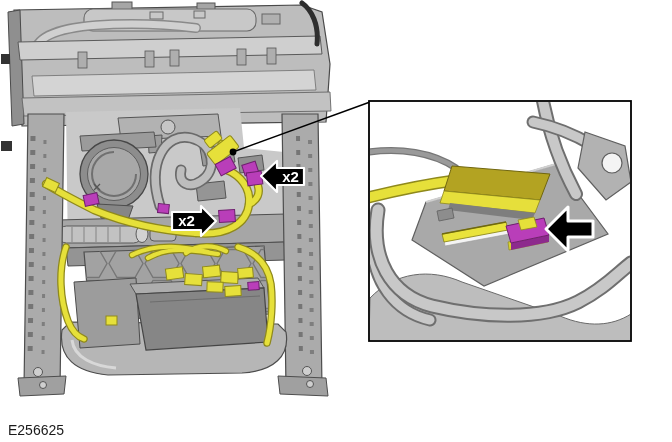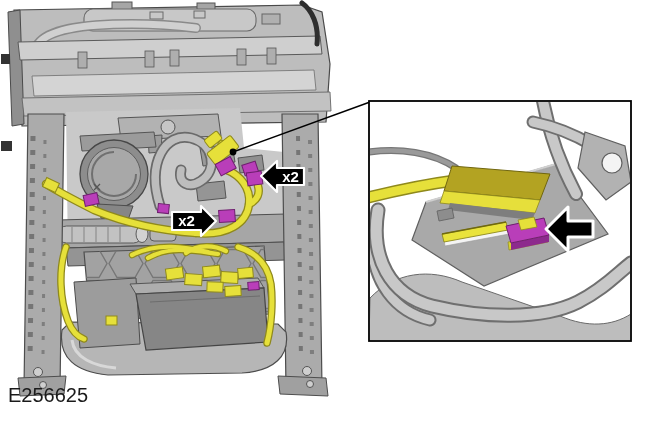--- a/index.html
+++ b/index.html
@@ -12,22 +12,22 @@
   }
   .fig-svg{position:absolute;left:0;top:0;}
   .yel-out{stroke:var(--harness_yellow_dark,#8f891c);fill:none;stroke-linecap:round;}
   .yel-in{stroke:var(--harness_yellow,#e6e03a);fill:none;stroke-linecap:round;}
   .yfill{fill:var(--harness_yellow,#e6e03a);stroke:var(--harness_yellow_dark,#8f891c);stroke-width:1;}
   .mag{fill:var(--connector_magenta,#b93eb9);stroke:var(--connector_magenta_dark,#6e1f6e);stroke-width:1;}
   .callout-shape{fill:var(--callout_black,#000);stroke:#fff;stroke-width:2.2;stroke-linejoin:round;}
   .callout-txt{fill:var(--callout_text,#fff);font-family:"Liberation Sans",sans-serif;font-size:15px;font-weight:bold;text-anchor:middle;}
   .inset-arrow{fill:var(--callout_black,#000);stroke:#fff;stroke-width:3;stroke-linejoin:round;}
   .figure-id{
-    position:absolute;left:8px;top:384px;
-    font-size:20px;color:var(--label_text,#1a1a1a);
+    position:absolute;left:8px;top:422px;
+    font-size:14px;color:var(--label_text,#1a1a1a);
   }
 </style>
 </head>
 <body>
 
 <div class="canvas">
 <svg class="fig-svg" width="672" height="442" viewBox="0 0 672 442">
   <defs>
     <pattern id="hexpat" width="36" height="31" patternUnits="userSpaceOnUse">
       <path d="M9,1.5 L27,1.5 L35,15.5 L27,29.5 L9,29.5 L1,15.5 Z" fill="none" stroke="#767676" stroke-width="1.4"></path>

